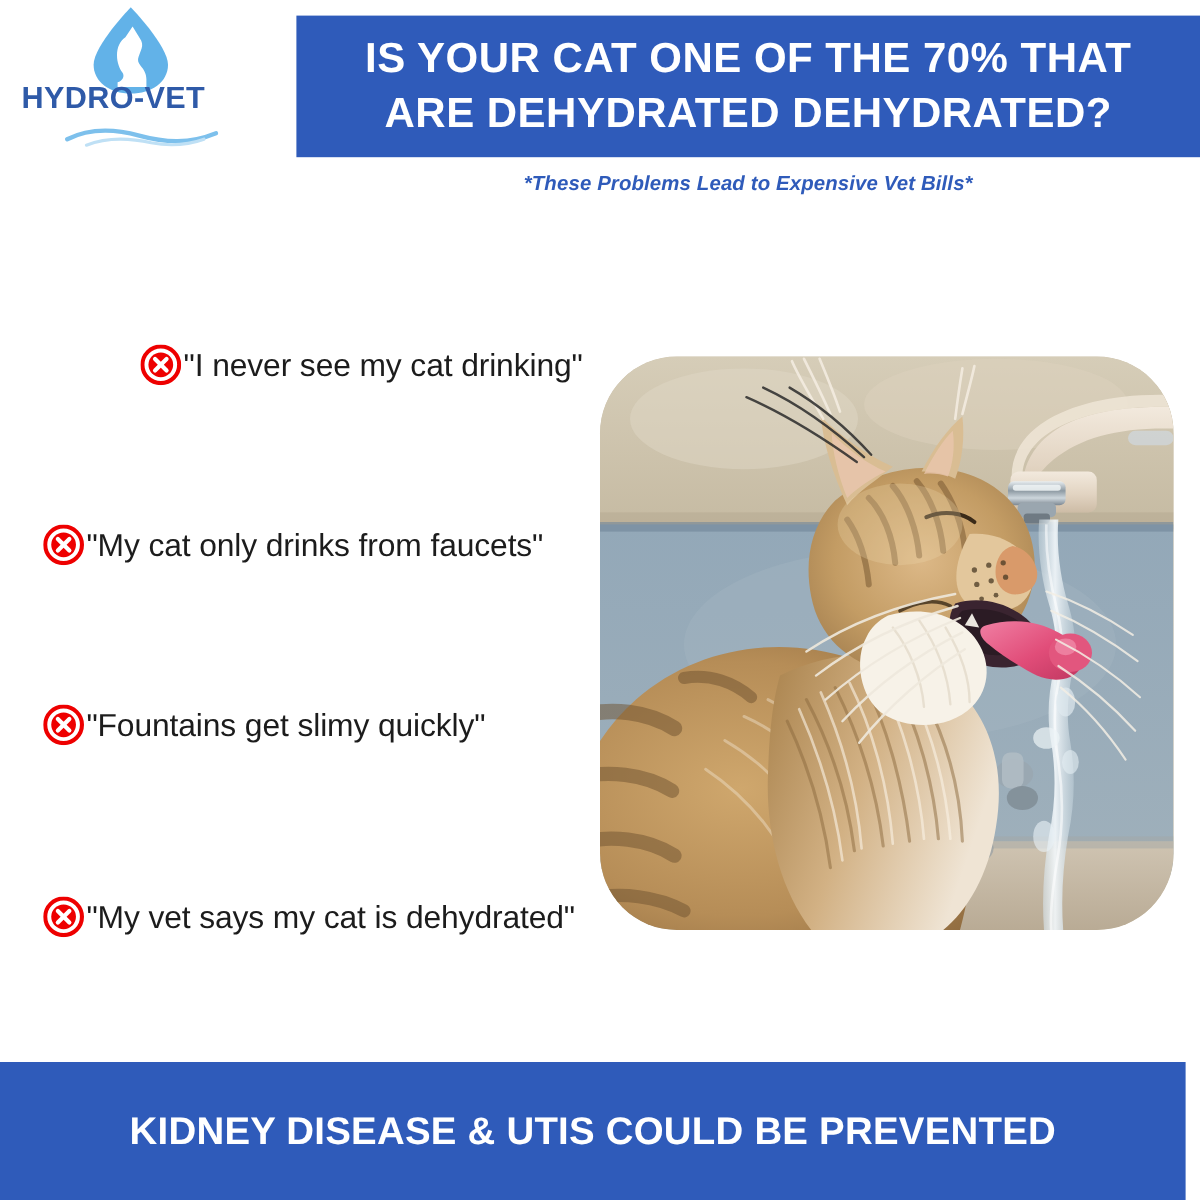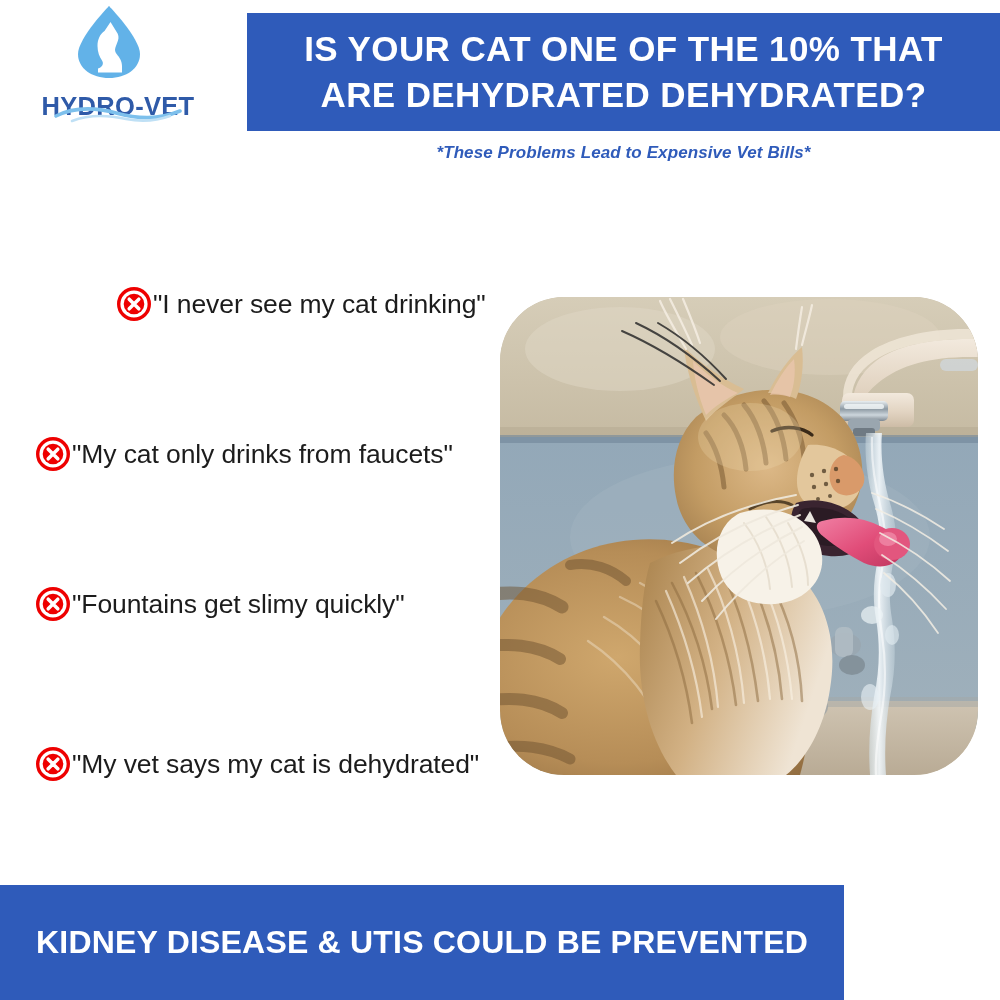--- a/index.html
+++ b/index.html
@@ -27,23 +27,22 @@
   #logo-droplet {
     position: absolute;
     left: 52px;
     top: 2px;
     width: 78px;
     height: 76px;
   }
   #logo-wordmark {
     position: absolute;
     left: 0;
-    top: 92px;
+    top: 68px;
     width: 200px;
-    text-align: center;
     font-size: 25.5px;
     font-weight: bold;
     letter-spacing: 0.3px;
     color: #2f5aa8;
     line-height: 1;
   }
   #logo-wave {
     position: absolute;
     left: 36px;
     top: 103px;
@@ -132,21 +131,21 @@
     overflow: hidden;
     background: #cdc3ad;
   }
   #photo svg { display: block; }
 
   
   #footer-banner {
     position: absolute;
     left: 0;
     top: 885px;
-    width: 844px;
+    width: 988px;
     height: 115px;
     background: #2f5bba;
     display: flex;
     flex-direction: row;
     align-items: center;
     justify-content: center;
   }
   #footer-banner .fl {
     color: #ffffff;
     font-size: 32px;
@@ -176,21 +175,21 @@
 
   <div id="logo-wave">
     <svg viewBox="0 0 128 20" width="128" height="20" aria-hidden="true">
       <path d="M2 11 C20 2 40 2 62 8 C84 14 104 15 126 6" fill="none" stroke="#7dc0ec" stroke-width="3.6" stroke-linecap="round"></path>
       <path d="M18 16 C36 9 54 10 72 14 C88 17 102 16 116 11" fill="none" stroke="#bfe0f5" stroke-width="2.6" stroke-linecap="round"></path>
     </svg>
   </div>
 </div>
 
 <div id="header-banner">
-  <div class="hl">IS YOUR CAT ONE OF THE 10% THAT</div>
+  <div class="hl">IS YOUR CAT ONE OF THE 70% THAT</div>
   <div class="hl">ARE DEHYDRATED DEHYDRATED?</div>
 </div>
 
 <div id="subtitle">*These Problems Lead to Expensive Vet Bills*</div>
 
 <div id="pain-list">
 
   <div class="pain-item" id="pain-item-0">
     <span class="pain-icon">
       <svg viewBox="0 0 34 34" width="34" height="34" aria-hidden="true">

